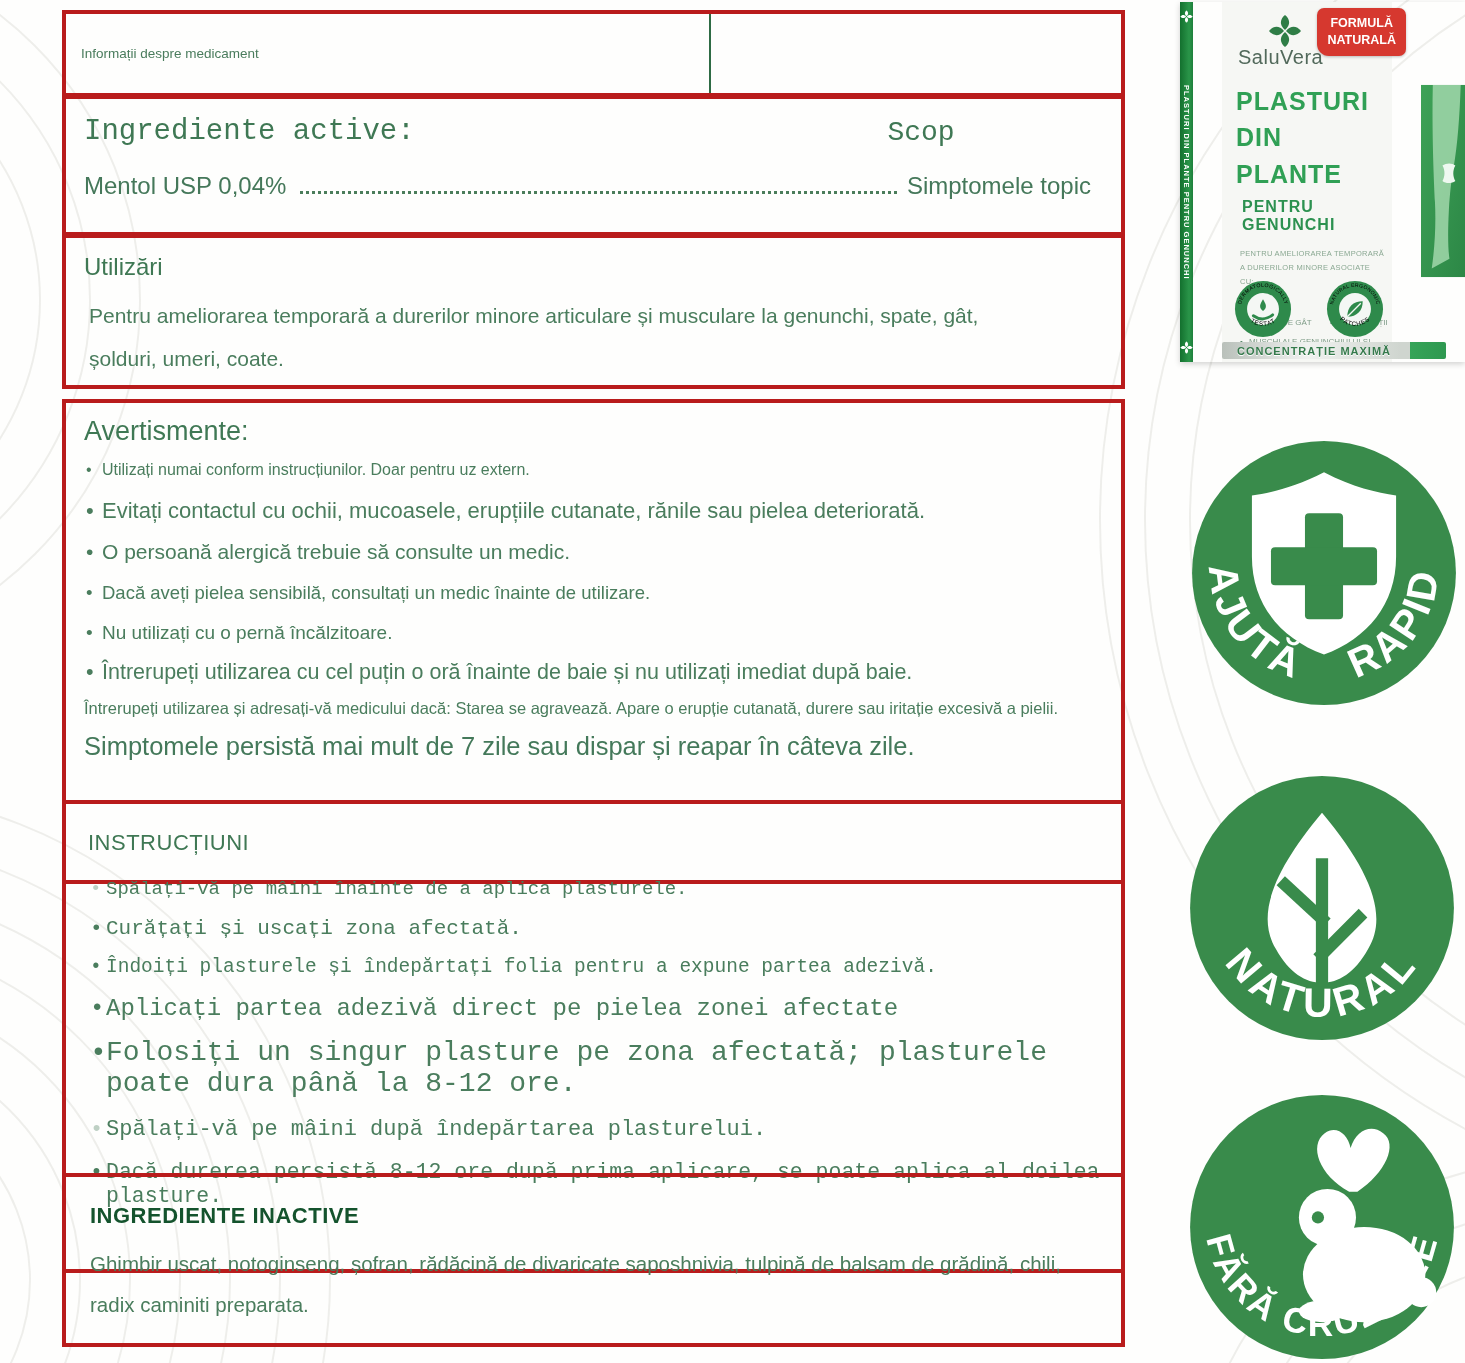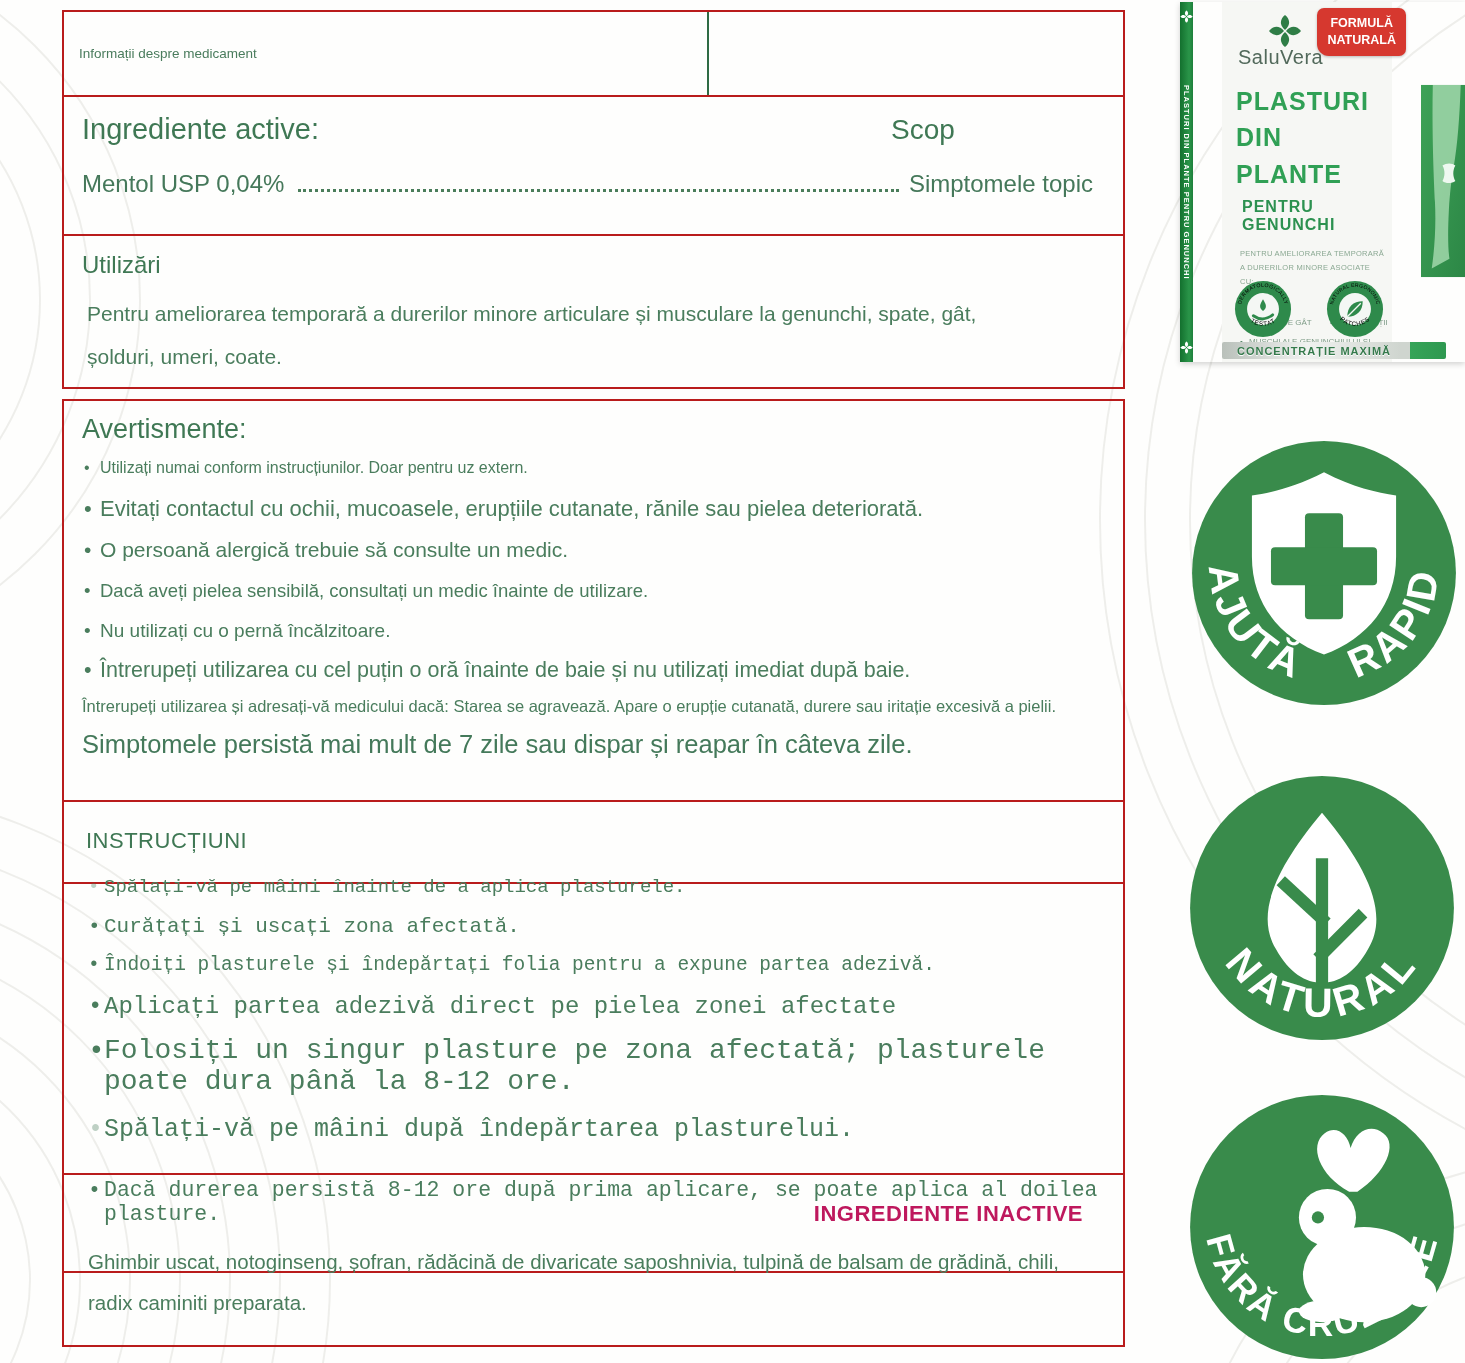--- a/index.html
+++ b/index.html
@@ -10,29 +10,29 @@
     background:#fefefd;
     overflow:hidden;
     color:#47795a;
   }
   .bg-deco { position:absolute; inset:0; z-index:0; }
   .layer { position:absolute; z-index:1; }
 
   
   .sec {
     position:absolute; left:62px; width:1063px;
-    border:2px solid #b91c1c; background:transparent;
+    border:4px solid #b91c1c; background:transparent;
   }
   .hdr-row { top:10px; height:87px; display:flex; }
   .hdr-cell-left { width:645px; border-right:2px solid #2e6b44; display:flex; align-items:center; padding-left:15px; }
   .hdr-cell-right { flex:1; }
   .hdr-note { font-size:13.5px; color:#4a7c5d; }
 
   .sec-ing { top:95px; height:141px; padding:16px 30px 0 18px; }
-  .ing-row1 { display:flex; align-items:center; }
+  .ing-row1 { display:flex; align-items:flex-end;font-family:Liberation Mono, monospace; }
   .ing-title { font-size:29px; color:#3f7854; flex:1; }
   .scop-zone { width:340px; text-align:center; font-size:28px; color:#3f7854; }
   .ing-row2 { display:flex; align-items:baseline; margin-top:24px; }
   .ing-name { font-size:24px; color:#45785a; white-space:nowrap; }
   .leader { flex:1; border-bottom:3px dotted #4a7d5b; margin:0 10px 6px 14px; height:1px; }
   .ing-purpose { font-size:24px; color:#45785a; white-space:nowrap; }
 
   .sec-uses { top:234px; height:155px; padding:15px 80px 0 18px; }
   .uses-title { font-size:24px; color:#3f7854; }
   .uses-body { margin-top:13px; font-size:21px; line-height:2.05; color:#4a7d5d; padding-left:5px; }
@@ -54,26 +54,26 @@
 
   .sec-instr { top:800px; height:473px; padding:26px 20px 0 22px; }
   .instr-title { font-size:22px; color:#3f7854; letter-spacing:0.5px; }
   .instr-list { margin-top:22px;font-family:Liberation Mono, monospace; }
   .i1 { font-size:19px;   margin-bottom:17px; }
   .i1::before { opacity:.35; }
   .i2 { font-size:21px;   margin-bottom:16px; }
   .i3 { font-size:19.5px; margin-bottom:17px; }
   .i4 { font-size:24px;   margin-bottom:15px; }
   .i5 { font-size:28px;   margin-bottom:18px; }
-  .i6 { font-size:25px;   margin-bottom:34px; }
+  .i6 { font-size:22px;   margin-bottom:18px; }
   .i6::before { opacity:.35; }
   .i7 { font-size:21.5px; }
 
   .sec-inactive { top:1173px; height:174px; padding:26px 40px 0 24px; }
-  .inactive-title { font-size:22px; font-weight:bold; color:#be185d; letter-spacing:0.5px;text-align:right; }
+  .inactive-title { font-size:22px; font-weight:bold; color:#14532d; letter-spacing:0.5px; }
   .inactive-body { margin-top:14px; font-size:20.5px; line-height:2; color:#4a7d5d; }
 
   
   .pbox { left:1180px; top:2px; width:285px; height:360px; display:flex;
           box-shadow:0 2px 6px rgba(0,0,0,.18);gap:29px; }
   .spine { width:23px; background:linear-gradient(90deg,#13702e,#2a9549 70%,#1d7f3b);
            display:flex; flex-direction:column; align-items:center; justify-content:space-between;
            padding:8px 0; }
   .spine-text { writing-mode:vertical-rl; font-size:7.5px; font-weight:bold; color:#fff;
                 letter-spacing:1px; white-space:nowrap; }

